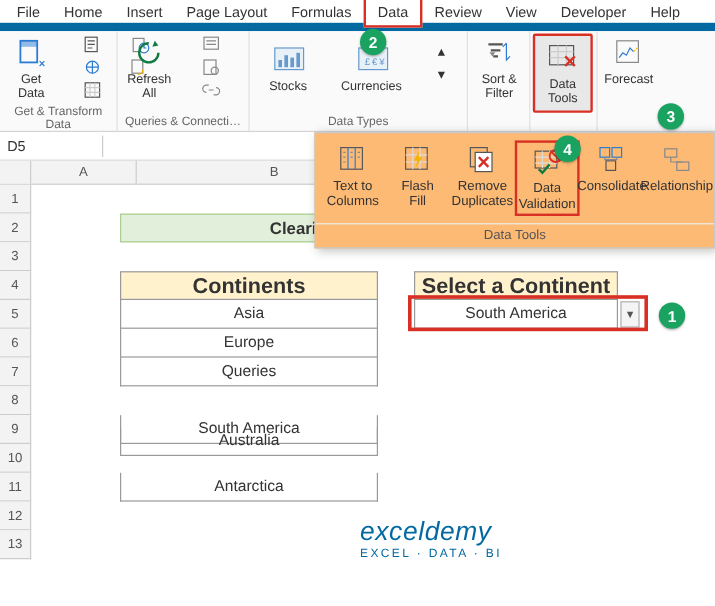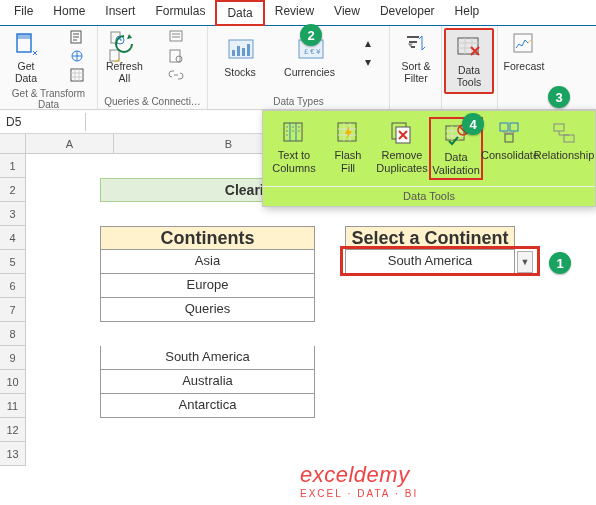--- a/index.html
+++ b/index.html
@@ -1,19 +1,19 @@
 <!DOCTYPE html>
 <html><head>
 <meta charset="utf-8">
 <style>
 * { box-sizing: border-box; margin: 0; padding: 0; font-family: "Segoe UI", Arial, sans-serif; }
 body { background: #fff; width: 596px; height: 505px; overflow: hidden; position: relative; font-size: 12px; color: #333; }
 
 
-.menubar { display: flex; align-items: flex-start; height: 26px; padding: 0 4px; border-bottom: 1px solid #0369a1; }
+.menubar { display: flex; align-items: center; height: 26px; padding: 0 4px; border-bottom: 7px solid #0369a1; }
 .menubar .mi { padding: 4px 10px; cursor: pointer; font-size: 12px; }
 .menubar .mi.active { border: 2px solid #d93025; border-bottom: 2px solid #d93025; background: #fff; }
 
 
 .ribbon { display: flex; height: 84px; border-bottom: 1px solid #d4d4d4; background: #fafafa; position: relative; }
 .rgroup { display: flex; flex-direction: column; justify-content: space-between; border-right: 1px solid #e0e0e0; padding: 2px 4px 0 4px; }
 .rgroup .items { display: flex; gap: 18px; align-items: flex-start; }
 .rgroup .lbl { text-align: center; font-size: 10px; color: #666; padding: 2px 0; }
 .rbtn { display: flex; flex-direction: column; align-items: center; justify-content: flex-start; padding: 2px 4px; min-width: 44px; cursor: pointer; }
 .rbtn .ic { width: 28px; height: 28px; display: flex; align-items: center; justify-content: center; margin-bottom: 2px; }
@@ -42,41 +42,42 @@
 .title-banner { position:absolute; left:100px; top:24px; width:413px; height:24px; background:#e2efda; border:1px solid #a9d08e; text-align:center; font-weight:bold; font-size:14px; line-height:22px; color:#333; }
 .cont-head, .sel-head { position:absolute; height:24px; text-align:center; font-weight:bold; font-size:18px; line-height:22px; background:#fff2cc; border:1px solid #999; }
 .cont-head { left:100px; top:72px; width:215px; }
 .sel-head   { left:345px; top:72px; width:170px; }
 .cont-cell { position:absolute; left:100px; width:215px; height:24px; border:1px solid #999; border-top:none; text-align:center; font-size:13px; line-height:22px; }
 .sel-cell { position:absolute; left:345px; top:96px; width:170px; height:24px; border:1px solid #999; border-top:none; text-align:center; font-size:13px; line-height:22px; }
 .dd-btn { position:absolute; left:517px; top:97px; width:16px; height:22px; border:1px solid #b0b0b0; background:#f4f4f4; display:flex; align-items:center; justify-content:center; font-size:9px; color:#555; cursor:pointer;}
 .sel-red { position:absolute; left:340px; top:92px; width:200px; height:30px; border:3px solid #d93025; pointer-events:none; }
 
 
-.dt-panel { position:absolute; left:262px; top:110px; width:334px; background:#bef264; border:1px solid #c8c8c8; box-shadow:2px 2px 8px rgba(0,0,0,.25); z-index:40; }
+.dt-panel { position:absolute; left:262px; top:110px; width:334px; background:#fdba74; border:1px solid #c8c8c8; box-shadow:2px 2px 8px rgba(0,0,0,.25); z-index:40; }
 .dt-items { display:flex; padding:6px 4px; gap:0; }
 .dt-btn { display:flex; flex-direction:column; align-items:center; padding:2px 4px; min-width:54px; cursor:pointer;}
 .dt-btn .ic { width:28px; height:28px; display:flex; align-items:center; justify-content:center; margin-bottom:2px;}
 .dt-btn .t { font-size:11px; text-align:center; line-height:1.15; }
 .dt-btn.dv { border:2px solid #d93025; }
 .dt-lbl { text-align:center; font-size:11px; color:#555; border-top:1px solid #eee; padding:3px 0 4px 0;}
 
 
-.wm { position:absolute; left:300px; top:430px; color:#ef4444; font-size:22px; font-style:italic; font-weight:300; letter-spacing:.5px; pointer-events:none;margin-top:32px;}
+.wm { position:absolute; left:300px; top:430px; color:#0369a1; font-size:22px; font-style:italic; font-weight:300; letter-spacing:.5px; pointer-events:none;}
 .wm .sub { font-size:10px; letter-spacing:2px; font-style:normal; display:block; text-align:right; }
 
 svg { display:block; }
 </style>
 </head>
 <body>
 
 <div class="menubar">
   <div class="mi">File</div>
   <div class="mi">Home</div>
   <div class="mi">Insert</div>
+  <div class="mi">Page Layout</div>
   <div class="mi">Formulas</div>
   <div class="mi active">Data</div>
   <div class="mi">Review</div>
   <div class="mi">View</div>
   <div class="mi">Developer</div>
   <div class="mi">Help</div>
 </div>
 <div class="badge" style="left:300px; top:24px;">2</div>
 
 <div class="ribbon">
@@ -328,21 +329,21 @@
       </div>
 
     <div class="title-banner">Clearing Drop Down List</div>
     <div class="cont-head">Continents</div>
     <div class="sel-head">Select a Continent</div>
 
     <div class="cont-cell" style="top:96px">Asia</div>
     <div class="cont-cell" style="top:120px">Europe</div>
     <div class="cont-cell" style="top:144px">Queries</div>
     <div class="cont-cell" style="top:192px">South America</div>
-    <div class="cont-cell" style="top:216px">Australia</div>
+    <div class="cont-cell" style="top:202px">Australia</div>
     <div class="cont-cell" style="top:240px">Antarctica</div>
 
     <div class="sel-cell">South America</div>
     <div class="dd-btn">
         <span>▼</span>
       </div>
     <div class="sel-red"></div>
     <div class="badge" style="left:549px; top:98px;">1</div>
   </div>
 </div>

